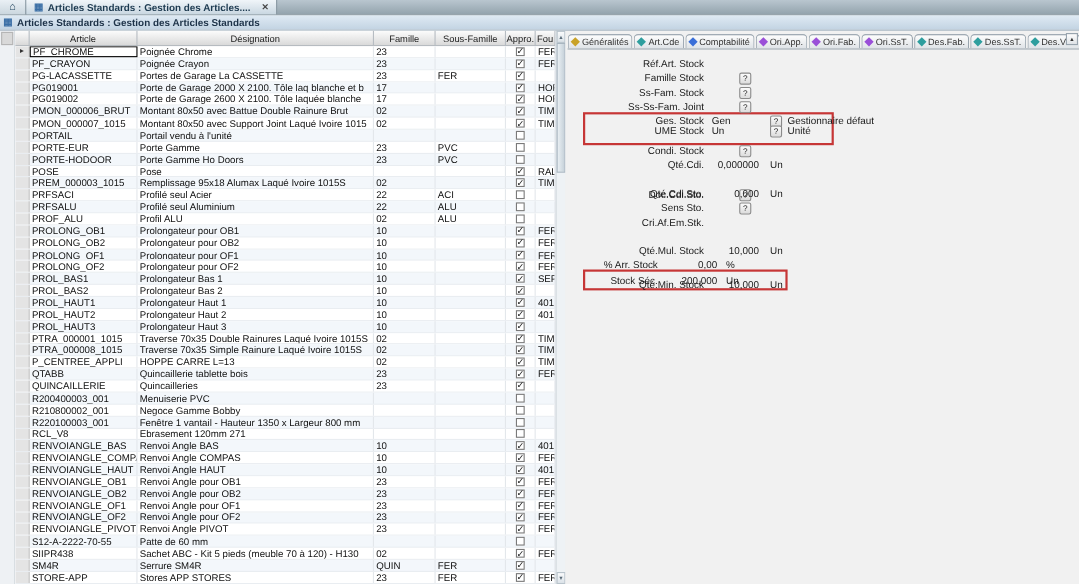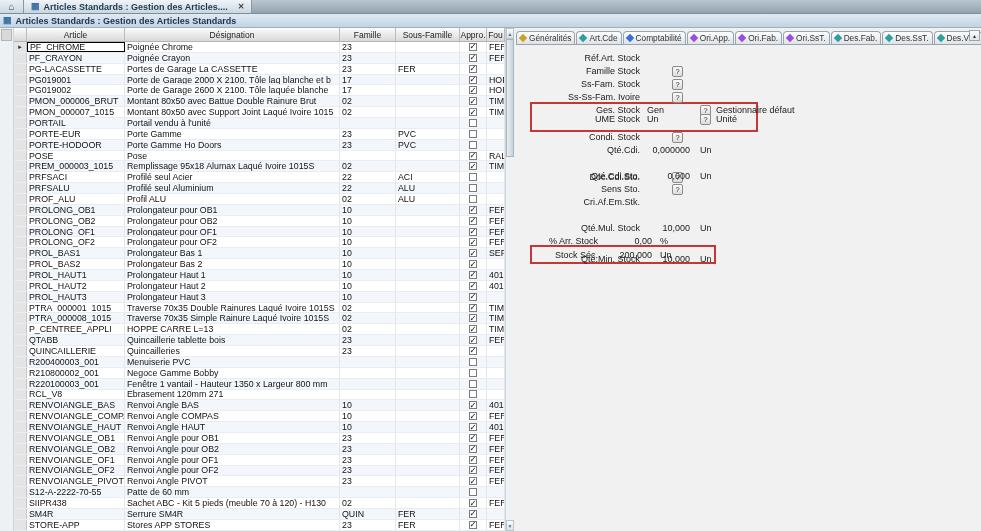--- a/index.html
+++ b/index.html
@@ -736,21 +736,21 @@
           </div>
           <div class="frow" style="top: 19.1px;">
             <span class="f-lbl">Famille Stock</span>
             <span class="f-q">?</span>
           </div>
           <div class="frow" style="top: 32.2px;">
             <span class="f-lbl">Ss-Fam. Stock</span>
             <span class="f-q">?</span>
           </div>
           <div class="frow" style="top: 45.3px;">
-            <span class="f-lbl">Ss-Ss-Fam. Ivoire</span>
+            <span class="f-lbl">Ss-Ss-Fam. Joint</span>
             <span class="f-q">?</span>
           </div>
           <div class="frow hasval" style="top: 58.4px; padding-left: 27px;">
             <span class="f-lbl">Ges. Stock</span>
             <span class="f-val-l">Gen</span>
             <span class="f-q">?</span>
             <span class="f-extra">Gestionnaire défaut</span>
           </div>
           <div class="frow hasval" style="top: 67px; padding-left: 25px;">
             <span class="f-lbl">UME Stock</span>

